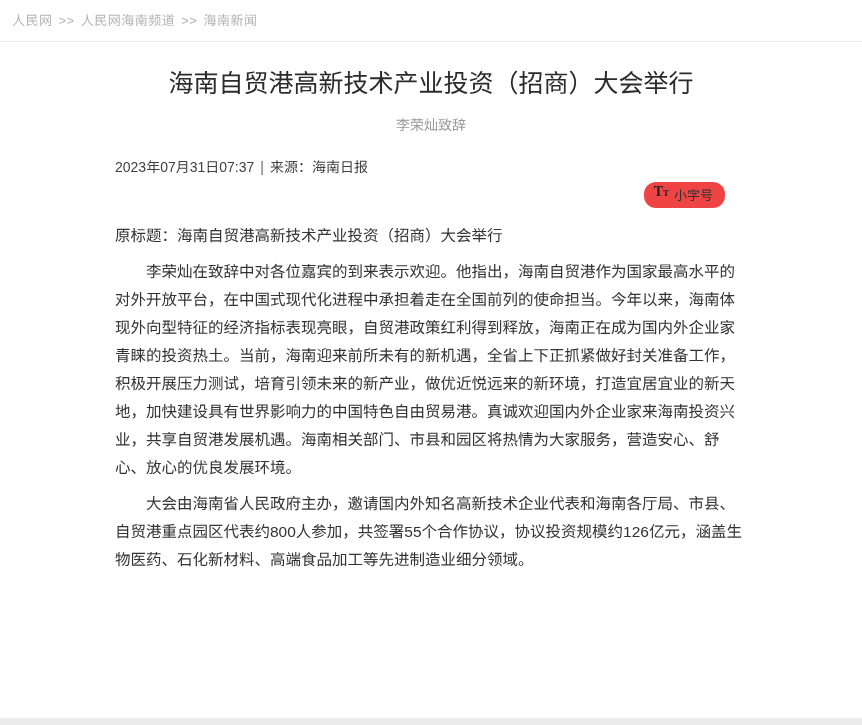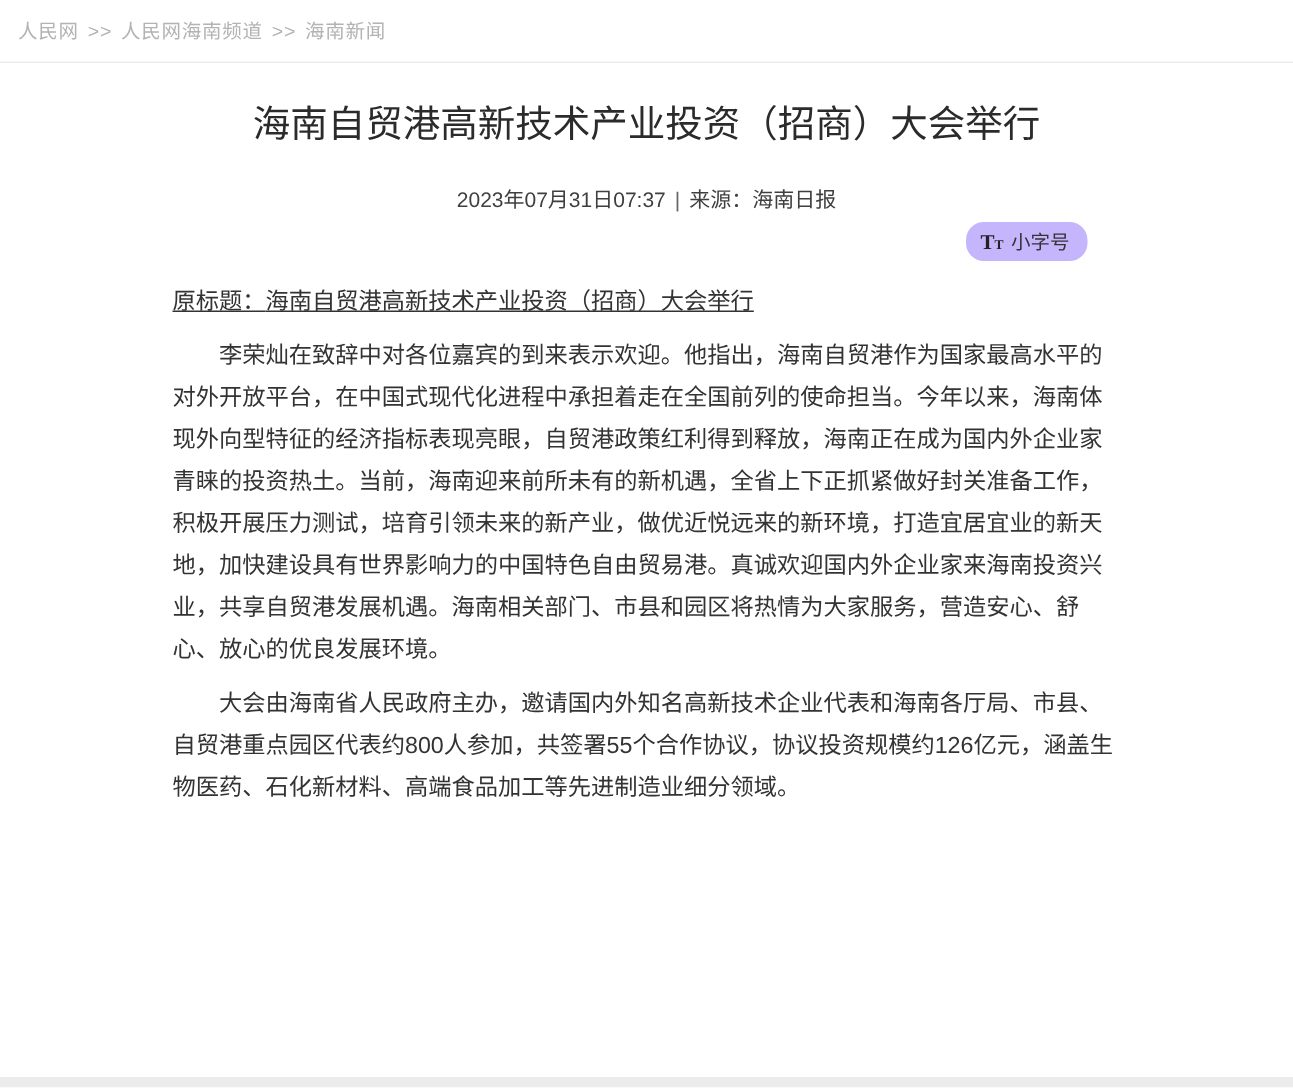--- a/index.html
+++ b/index.html
@@ -43,36 +43,36 @@
     line-height: 34px;
   }
   .article-subtitle {
     margin-top: 14px;
     text-align: center;
     font-size: 14px;
     color: #999999;
   }
   .article-meta {
     margin-top: 22px;
-    text-align: center;
+    text-align: left;
     font-size: 14px;
     color: #3f3f3f;
   }
   .article-meta .pipe { margin: 0 6px; color: #666; }
   .toolbar-row {
     margin-top: 6px;
     text-align: right;
     padding-right: 22px;
     height: 24px;
   }
   .fontsize-btn {
     display: inline-flex;
-    align-items: flex-end;
+    align-items: flex-start;
     gap: 5px;
-    background: #c4b5fd;
+    background: #ef4444;
     border: none;
     border-radius: 12px;
     padding: 3px 12px 4px 10px;
     font-size: 13px;
     color: #333;
     cursor: pointer;
     font-family: "Liberation Sans", "DejaVu Sans", sans-serif;
   }
   .fontsize-btn .t-icon {
     font-family: "Liberation Serif", "DejaVu Serif", serif;
@@ -83,21 +83,20 @@
   .fontsize-btn .t-big { font-size: 14px; }
   .fontsize-btn .t-small { font-size: 9px; }
   .article-body {
     margin-top: 16px;
     font-size: 15.5px;
     line-height: 28px;
     color: #333;
   }
   .article-body .origin-line {
     margin-bottom: 8px;
-    text-decoration: underline;
   }
   .article-body p.para {
     text-indent: 2em;
     margin-bottom: 8px;
   }
   .page-bottom-edge {
     position: absolute;
     left: 0; right: 0; bottom: 0;
     height: 7px;
     background: #ececec;
@@ -107,20 +106,21 @@
 <body>
 
 <div class="breadcrumb">
   <a>人民网</a><span class="sep">&gt;&gt;</span><a>人民网海南频道</a><span class="sep">&gt;&gt;</span><a>海南新闻</a>
 </div>
 
 <div class="article-wrap">
 
   <h1 class="article-title">海南自贸港高新技术产业投资（招商）大会举行</h1>
 
+  <div class="article-subtitle">李荣灿致辞</div>
 
   <div class="article-meta">
     <span>2023年07月31日07:37</span><span class="pipe">|</span><span>来源：</span><span>海南日报</span>
   </div>
 
   <div class="toolbar-row">
     <button class="fontsize-btn">
       <span class="t-icon"><span class="t-big">T</span><span class="t-small">T</span></span>
       <span>小字号</span>
     </button>

